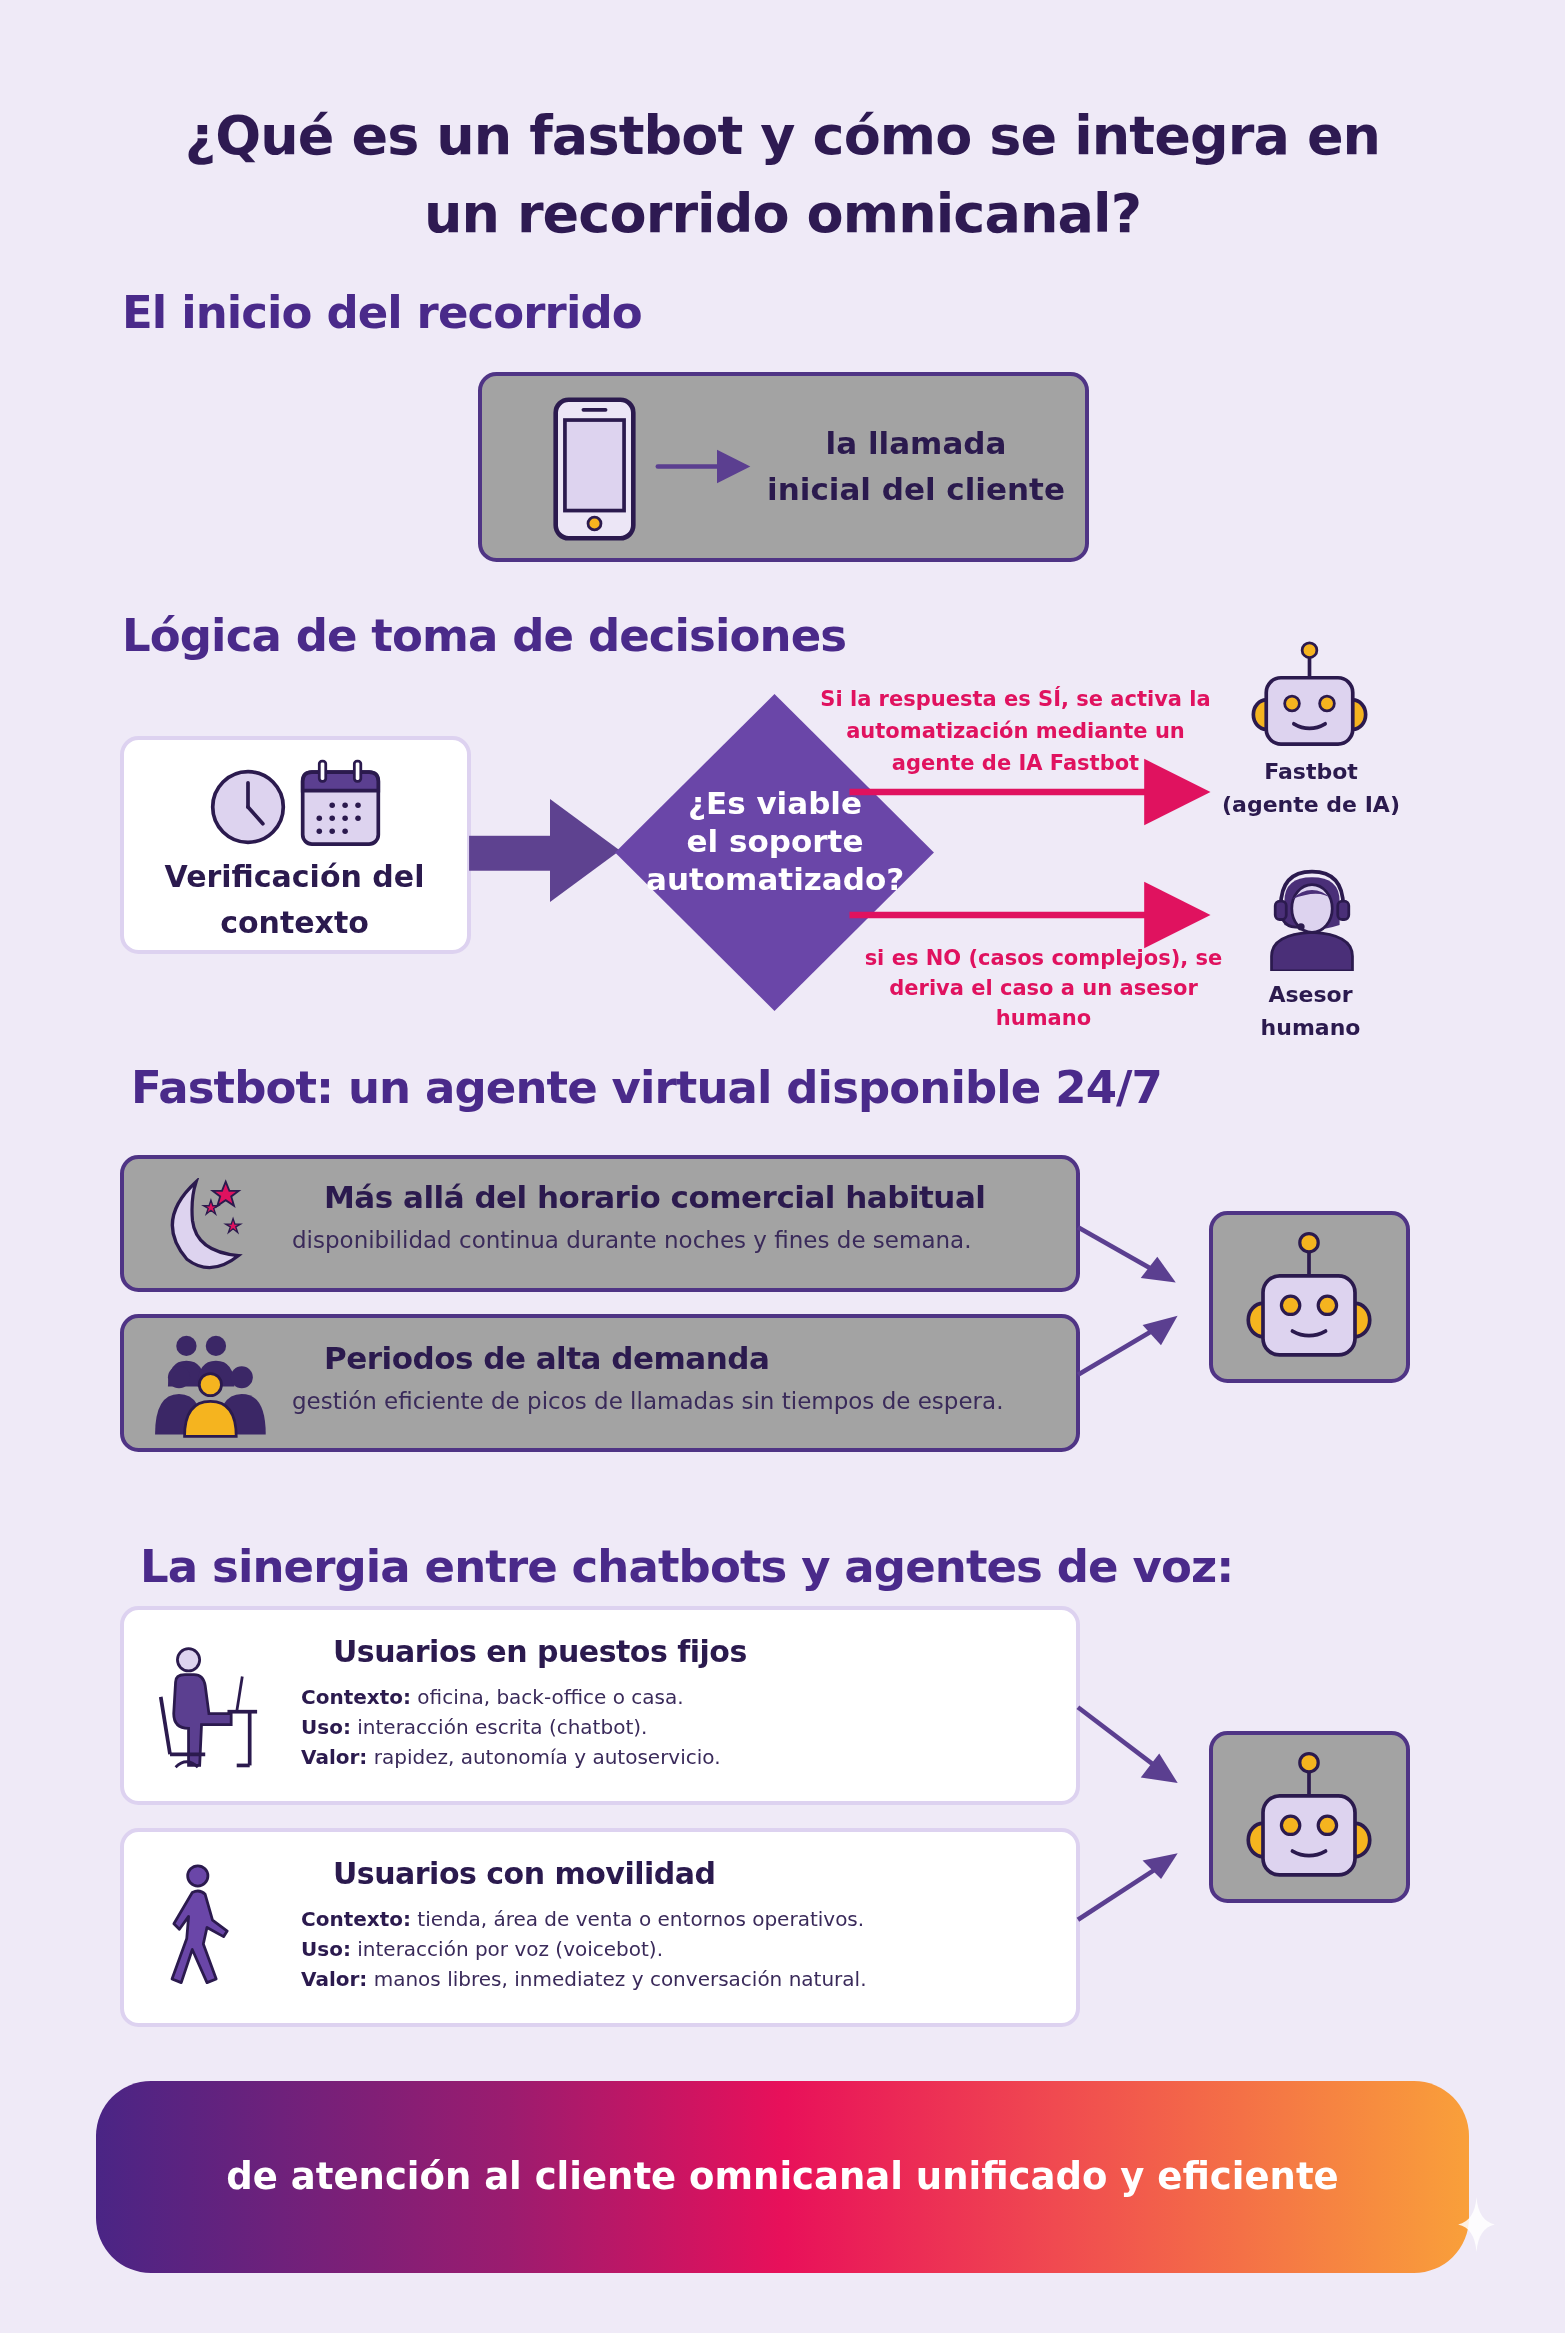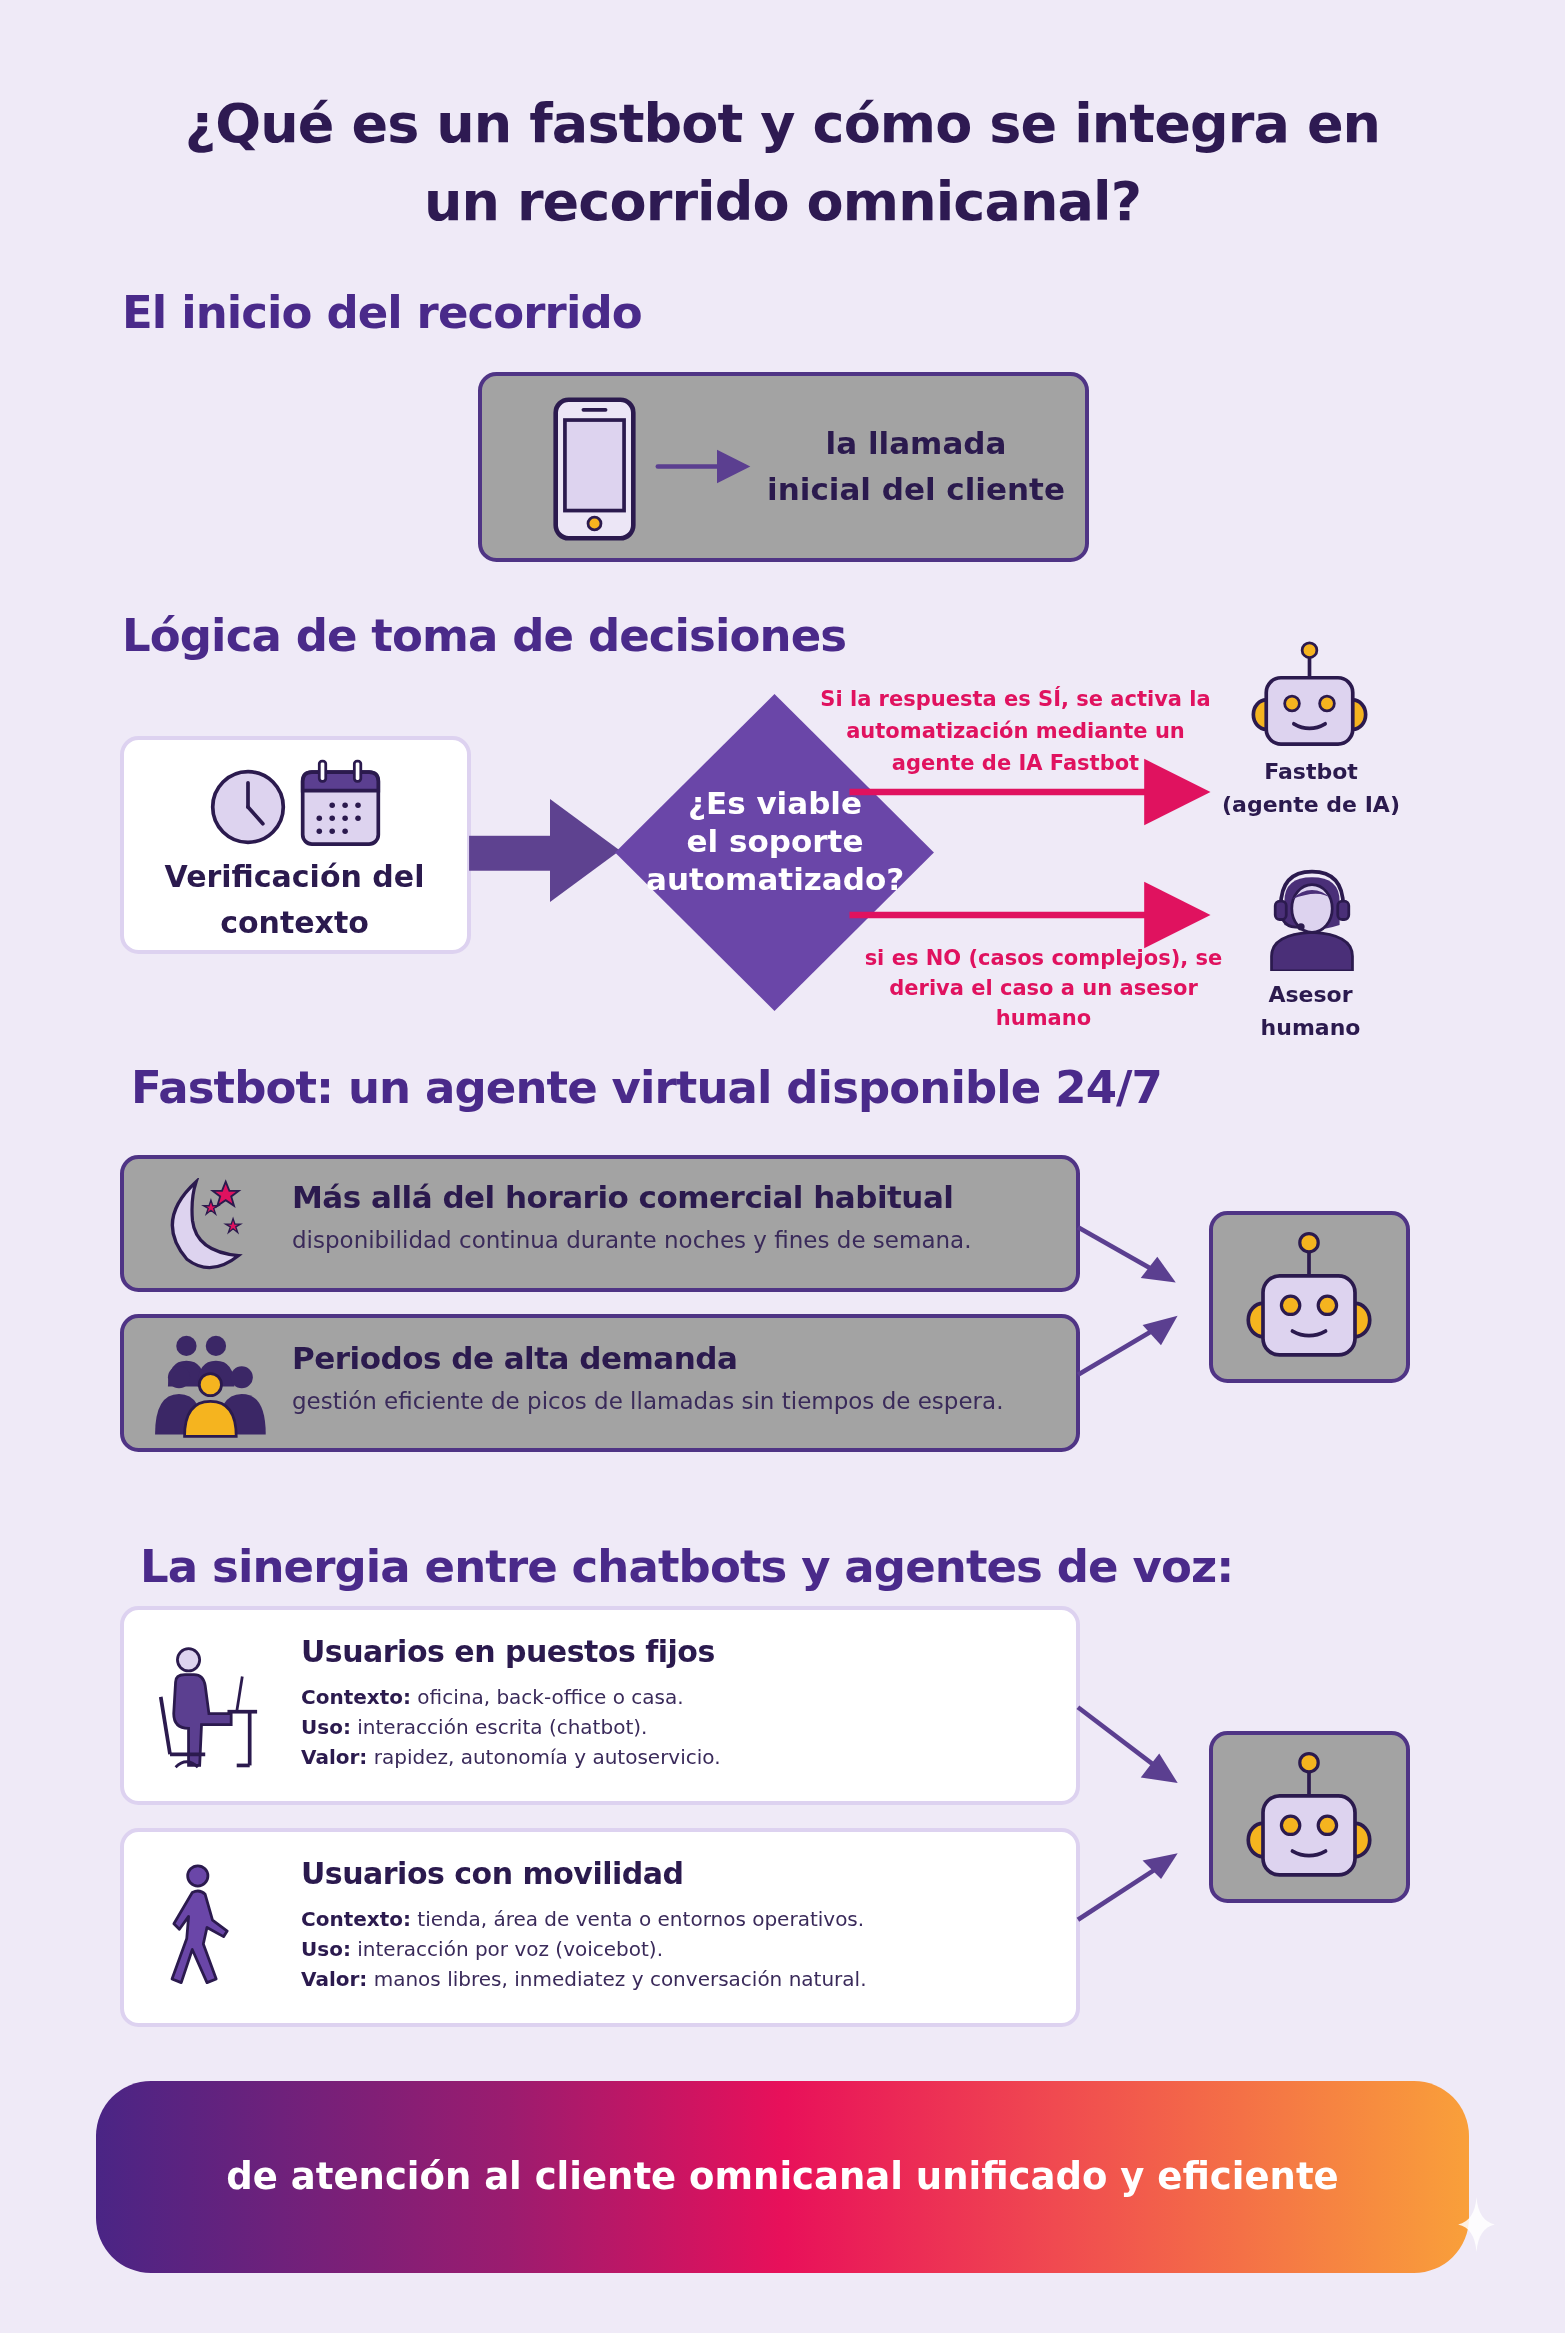--- a/index.html
+++ b/index.html
@@ -27,38 +27,38 @@
     border: 4.6px solid #4f3485;
     border-radius: 18.5px;
   }
   .card-soft {
     background: #ffffff;
     border: 4.6px solid #ddd2f0;
     border-radius: 18.5px;
   }
   .dark-text { color: #2b1a4e; font-weight: bold; }
   .pink { color: #e0125f; font-weight: bold; text-align: center; }
-  .feat-title { font-size: 31px; font-weight: bold; color: #2b1a4e; white-space: nowrap; letter-spacing: -0.5px; }
+  .feat-title { font-size: 31px; font-weight: bold; color: #2b1a4e; white-space: nowrap; letter-spacing: -0.5px; margin-left: 32px; }
   .feat-desc { font-size: 23px; color: #3a2a5a; white-space: nowrap; }
   .detail { font-size: 20px; color: #3a2a5a; line-height: 30px; white-space: nowrap; }
   .detail b { color: #2b1a4e; }
   .banner {
     left: 96px; top: 2081px; width: 1373px; height: 192px;
     border-radius: 55px;
     background: linear-gradient(90deg, #4a2585 0%, #9b1c6f 30%, #e8105a 50%, #f04a50 70%, #f9a03a 100%);
     color: #fff; font-weight: bold; font-size: 37px; line-height: 54px;
     text-align: center;
     display: flex; flex-direction: column; justify-content: center;
   }
 </style>
 </head>
 <body>
 
 <div class="abs title">
-  <div style="width:1274px;margin:0 auto;">¿Qué es un fastbot y cómo se integra en un recorrido omnicanal?</div>
+  <div style="width:1274px;margin:12px auto;">¿Qué es un fastbot y cómo se integra en un recorrido omnicanal?</div>
 </div>
 
 <div class="abs section-h" style="left:122px;top:286px;">El inicio del recorrido</div>
 
 <div class="abs card" style="left:478px;top:372px;width:611px;height:190px;">
   <svg class="abs" style="left:70px;top:20px;" width="85" height="146" viewBox="0 0 92 158">
     <rect x="4" y="4" width="84" height="150" rx="14" fill="#ece6f6" stroke="#2b1a4e" stroke-width="5"></rect>
     <rect x="14" y="26" width="64" height="98" fill="#ddd3ef" stroke="#2b1a4e" stroke-width="4"></rect>
     <line x1="34" y1="15" x2="58" y2="15" stroke="#2b1a4e" stroke-width="4" stroke-linecap="round"></line>
     <circle cx="46" cy="138" r="7" fill="#f5b41f" stroke="#2b1a4e" stroke-width="3"></circle>

